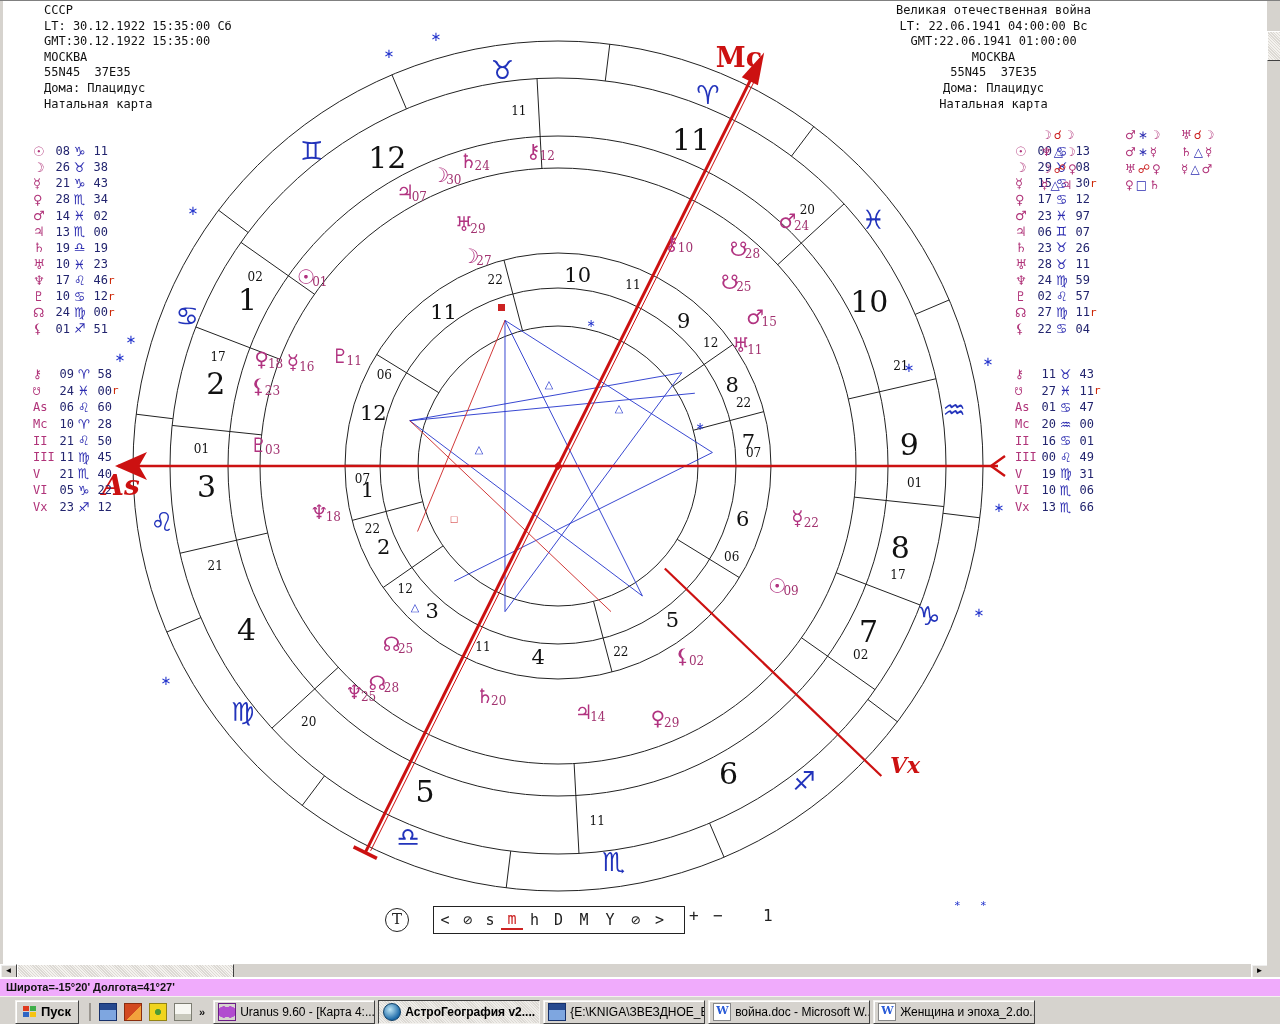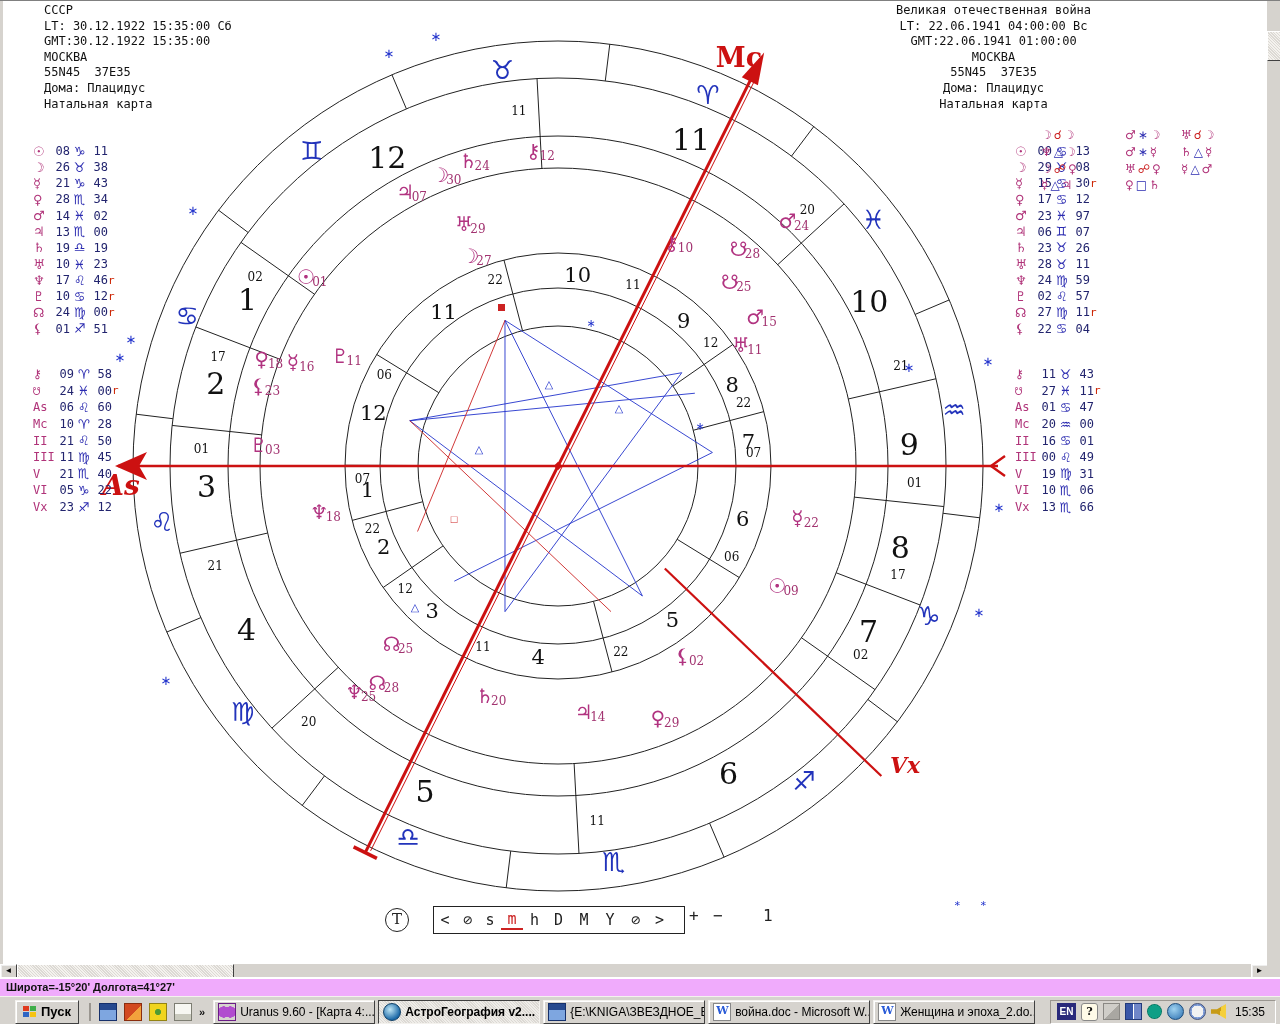--- a/index.html
+++ b/index.html
@@ -704,25 +704,14 @@
           </span>
           <span>война.doc - Microsoft W...</span>
         </div>
         <div class="taskbtn raised">
           <span class="ticon" style="background: rgb(255, 255, 255); border: 1px solid rgb(136, 136, 136);">
             <span style="position: absolute; left: 2px; top: 0px; font: bold 11px &quot;DejaVu Serif&quot;, serif; color: rgb(42, 91, 215);">W</span>
           </span>
           <span>Женщина и эпоха_2.do...</span>
         </div>
       </div>
-    <div id="tray">
-      <span class="lang">EN</span>
-      <span class="helpb">?</span>
-      <span class="trayicon" style="background:linear-gradient(135deg,#cfcdc8 50%,#a9a7a2 50%);border:1px solid #8a8884;"></span>
-      <span class="trayicon" style="background:linear-gradient(90deg,#3a57a8 45%,#fff 45% 55%,#6f86c9 55%);border:1px solid #223a7a;"></span>
-      <span class="trayicon" style="background:radial-gradient(circle,#0f9f86 60%,#067a66 62%);border-radius:50%;"></span>
-      <span class="trayicon" style="background:radial-gradient(circle at 40% 35%,#9fd2f0,#2b6fb0);border-radius:50%;border:1px solid #1c4c7c;"></span>
-      <span class="trayicon" style="background:radial-gradient(circle,#f2f2f2 55%,#7d9bd6 57%);border-radius:50%;border:1px solid #44527a;"></span>
-      <span class="trayicon" style="background:linear-gradient(105deg,#c79b17 60%,#f5cf3a 60%);clip-path:polygon(0 35%,40% 35%,100% 0,100% 100%,40% 65%,0 65%);"></span>
-      <span class="clock">15:35</span>
-    </div>
   </div>
 </div>
 
 </body></html>

